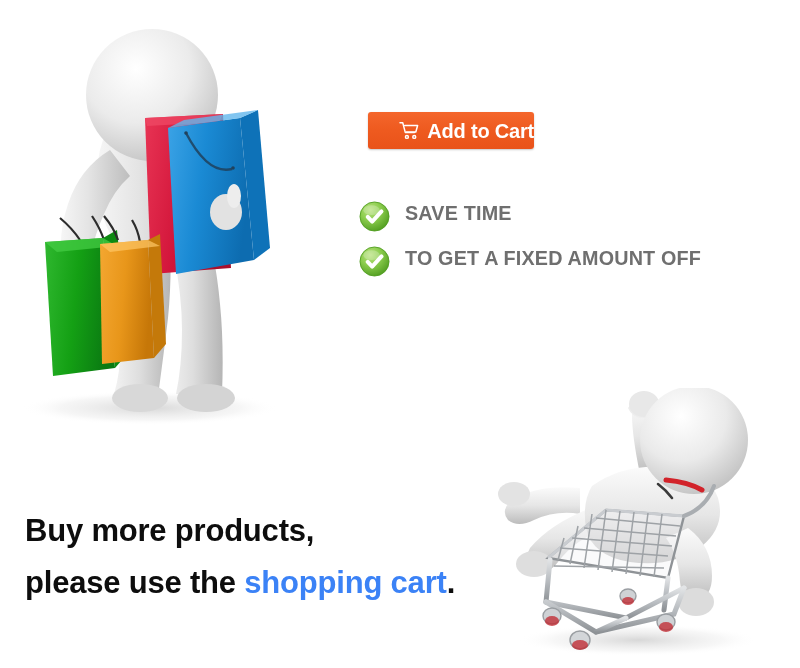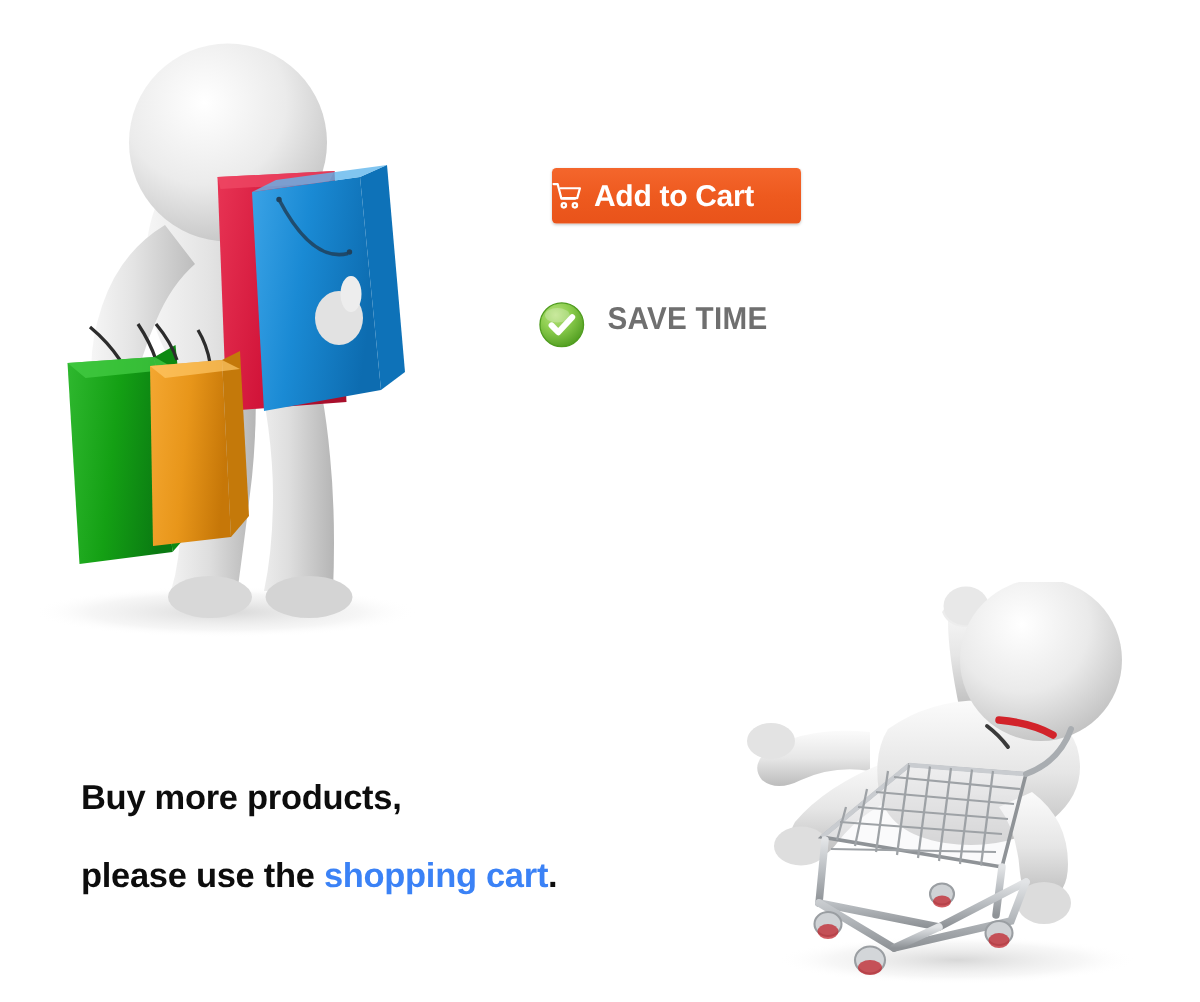--- a/index.html
+++ b/index.html
@@ -33,21 +33,21 @@
     left: 368px;
     top: 112px;
     width: 166px;
     height: 37px;
     background: linear-gradient(180deg, #f4662c 0%, #ee5a1f 50%, #e9531a 100%);
     border: none;
     border-radius: 3px;
     box-shadow: 0 1px 2px rgba(0,0,0,0.22);
     display: flex;
     align-items: center;
-    justify-content: flex-start;
+    justify-content: flex-end;
     gap: 7px;
     cursor: pointer;
     padding: 0;
   }
   #add-to-cart-button .cart-glyph {
     display: block;
     width: 21px;
     height: 19px;
     flex: none;
   }
@@ -93,27 +93,26 @@
 
   
   #tagline {
     position: absolute;
     left: 25px;
     top: 505px;
     width: 470px;
   }
   #tagline .tagline-line {
     font-family: "Liberation Sans", sans-serif;
-    font-size: 23px;
+    font-size: 31px;
     font-weight: bold;
     color: #0d0d0d;
     line-height: 52px;
     white-space: nowrap;
     letter-spacing: -0.2px;
-    margin-left: 29px;
   }
   #tagline .highlight {
     color: #3b82f6;
   }
 
   
   #cart-figure {
     position: absolute;
     left: 488px;
     top: 388px;
@@ -239,20 +238,28 @@
         </defs>
         <circle cx="16" cy="16" r="15" fill="url(#ck1)" stroke="#4f9c1f" stroke-width="0.9"></circle>
         <ellipse cx="13" cy="9.5" rx="8.5" ry="5" fill="#ffffff" opacity="0.24"></ellipse>
         <path d="M9 16.4 l4.6 4.8 L23.2 10.8" fill="none" stroke="#ffffff" stroke-width="4.1" stroke-linecap="round" stroke-linejoin="round"></path>
       </svg>
       <span class="benefit-label">SAVE TIME</span>
     </div>
 
 
 
+    <div class="benefit-item">
+      <svg class="check-circle" viewBox="0 0 32 32" xmlns="http://www.w3.org/2000/svg">
+        <circle cx="16" cy="16" r="15" fill="url(#ck1)" stroke="#4f9c1f" stroke-width="0.9"></circle>
+        <ellipse cx="13" cy="9.5" rx="8.5" ry="5" fill="#ffffff" opacity="0.24"></ellipse>
+        <path d="M9 16.4 l4.6 4.8 L23.2 10.8" fill="none" stroke="#ffffff" stroke-width="4.1" stroke-linecap="round" stroke-linejoin="round"></path>
+      </svg>
+      <span class="benefit-label">TO GET A FIXED AMOUNT OFF</span>
+    </div>
 
   </div>
 
   <div id="tagline">
     <div class="tagline-line">Buy more products,</div>
     <div class="tagline-line"><span>please use the </span><span class="highlight">shopping cart</span><span>.</span></div>
   </div>
 
   <svg id="cart-figure" viewBox="0 0 312 272" xmlns="http://www.w3.org/2000/svg">
     <defs>

